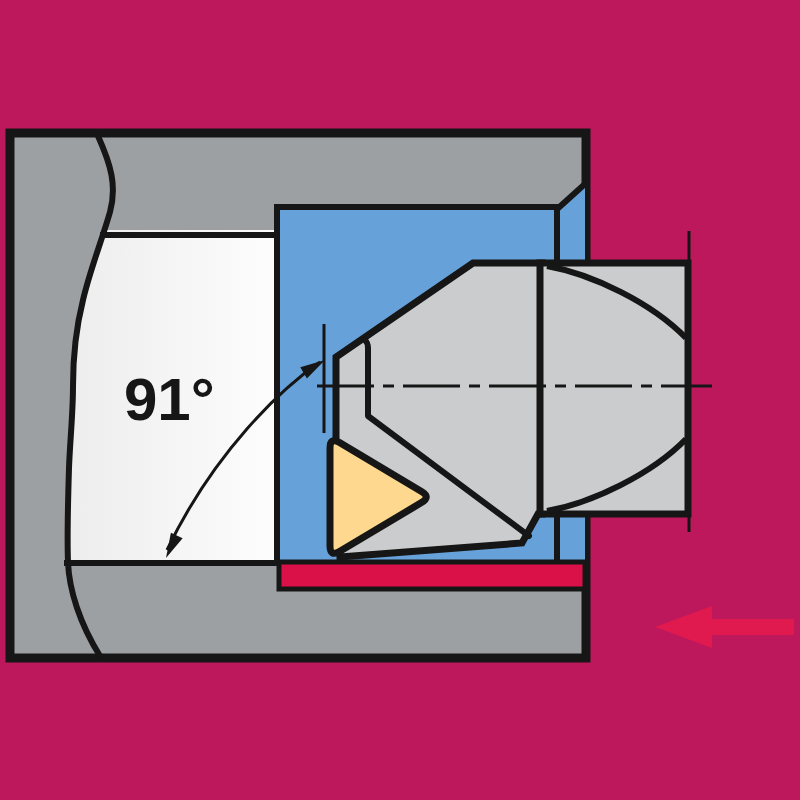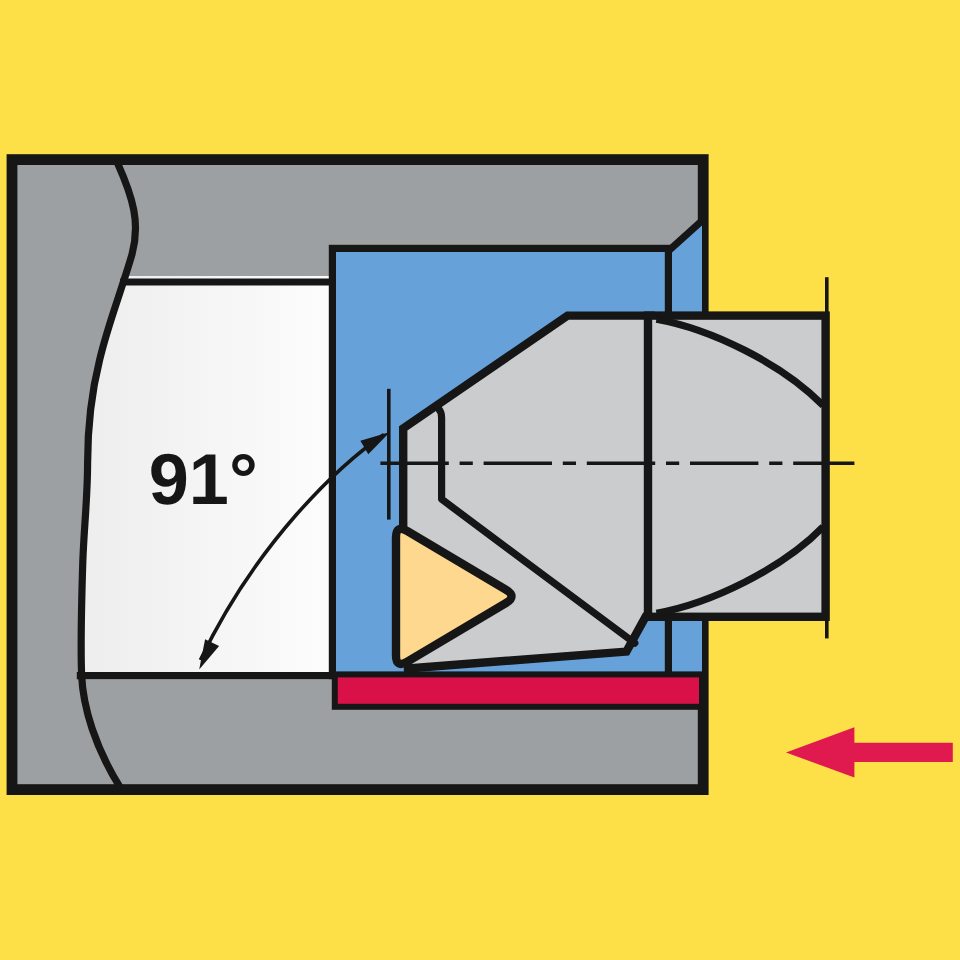--- a/index.html
+++ b/index.html
@@ -1,16 +1,16 @@
 <!DOCTYPE html>
 <html><head>
 <meta charset="utf-8">
 <style>
   html,body{margin:0;padding:0;background:#ffffff;width:800px;height:800px;overflow:hidden;}
-  .stage{position:relative;width:800px;height:800px;background:#fde047;}
+  .stage{position:relative;width:800px;height:800px;background:#be185d;}
   svg{display:block;}
   .ln{stroke:#161616;}
   .nf{fill:none;}
   .w9{stroke-width:9;}
   .w7{stroke-width:7;}
   .w6{stroke-width:6;}
   .w5{stroke-width:5;}
   .w3{stroke-width:3;}
   .mj{stroke-linejoin:miter;}
   .rj{stroke-linejoin:round;stroke-linecap:round;}

